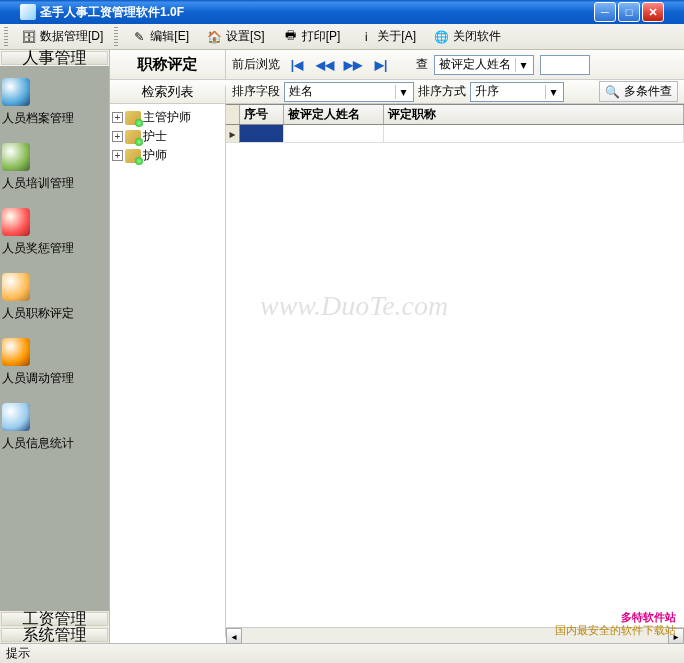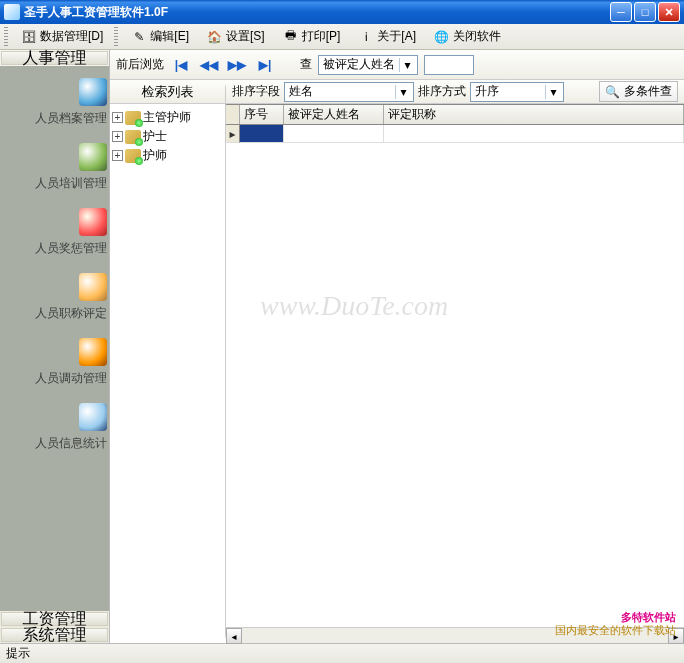--- a/index.html
+++ b/index.html
@@ -9,21 +9,21 @@
   background: #fff;
   width: 684px;
   height: 663px;
   overflow: hidden;
 }
 .titlebar {
   height: 24px;
   background: linear-gradient(to bottom, #0a57c1 0%, #3b8eed 10%, #1063d0 50%, #0a57c1 100%);
   display: flex;
   align-items: center;
-  padding: 0 4px;
+  padding: 0 20px;
   color: #fff;
   font-weight: bold;
 }
 .titlebar .app-icon {
   width: 16px; height: 16px; margin-right: 4px;
   background: linear-gradient(135deg,#fff,#8cf);
   border-radius: 2px;
 }
 .titlebar .title { flex: 1; }
 .titlebar .win-btns { display: flex; gap: 2px; }
@@ -81,22 +81,22 @@
   font-size: 16px; cursor: pointer;
   margin: 1px;
 }
 .side-scroll {
   flex: 1;
   background: #a8aea4;
   overflow: hidden;
   padding: 4px 0;
 }
 .side-item {
-  display: flex; flex-direction: column; align-items: flex-end;
-  color: #404040; font-size: 12px;
+  display: flex; flex-direction: column; align-items: flex-start;
+  color: #000000; font-size: 12px;
   padding: 8px 2px; cursor: pointer;
   gap: 4px;
 }
 .side-item .big-icon {
   width: 28px; height: 28px;
   background: radial-gradient(circle at 30% 30%, #fff, #5ad 60%, #247);
   border-radius: 4px;
 }
 .big-icon.i2 { background: radial-gradient(circle at 30% 30%, #fff, #8b5 60%, #463); }
 .big-icon.i3 { background: radial-gradient(circle at 30% 30%, #fff, #fb5 60%, #a73); }
@@ -211,20 +211,21 @@
 }
 .grid-header-row {
   display: flex; height: 20px;
   background: linear-gradient(to bottom,#f8f8f6,#e8e7df);
   border-bottom: 1px solid #888;
 }
 .gh {
   border-right: 1px solid #aaa;
   display:flex; align-items:center; padding: 0 4px;
   font-size: 12px;
+  font-weight: bold;
 }
 .gh.indicator { width: 14px; background:#ece9d8; }
 .gh.c1 { width: 44px; }
 .gh.c2 { width: 100px; }
 .gh.c3 { flex: 1; }
 .grid-row {
   display:flex; height: 18px;
 }
 .gc {
   border-right: 1px solid #ddd; border-bottom: 1px solid #ddd;
@@ -344,20 +345,21 @@
         <div class="big-icon i8"></div>
         <span>人员信息统计</span>
       </div>
     </div>
     <div class="side-footer-btn">工资管理</div>
     <div class="side-footer-btn">系统管理</div>
   </div>
 
   <div class="content">
     <div class="content-header">
+      <div class="page-title">职称评定</div>
       <div class="toolbar">
         <span>前后浏览</span>
         <span class="nav-btn">|◀</span>
         <span class="nav-btn">◀◀</span>
         <span class="nav-btn">▶▶</span>
         <span class="nav-btn">▶|</span>
         <span style="width:12px"></span>
         <span>查</span>
         <span class="select-like">
           <span>被评定人姓名</span>

